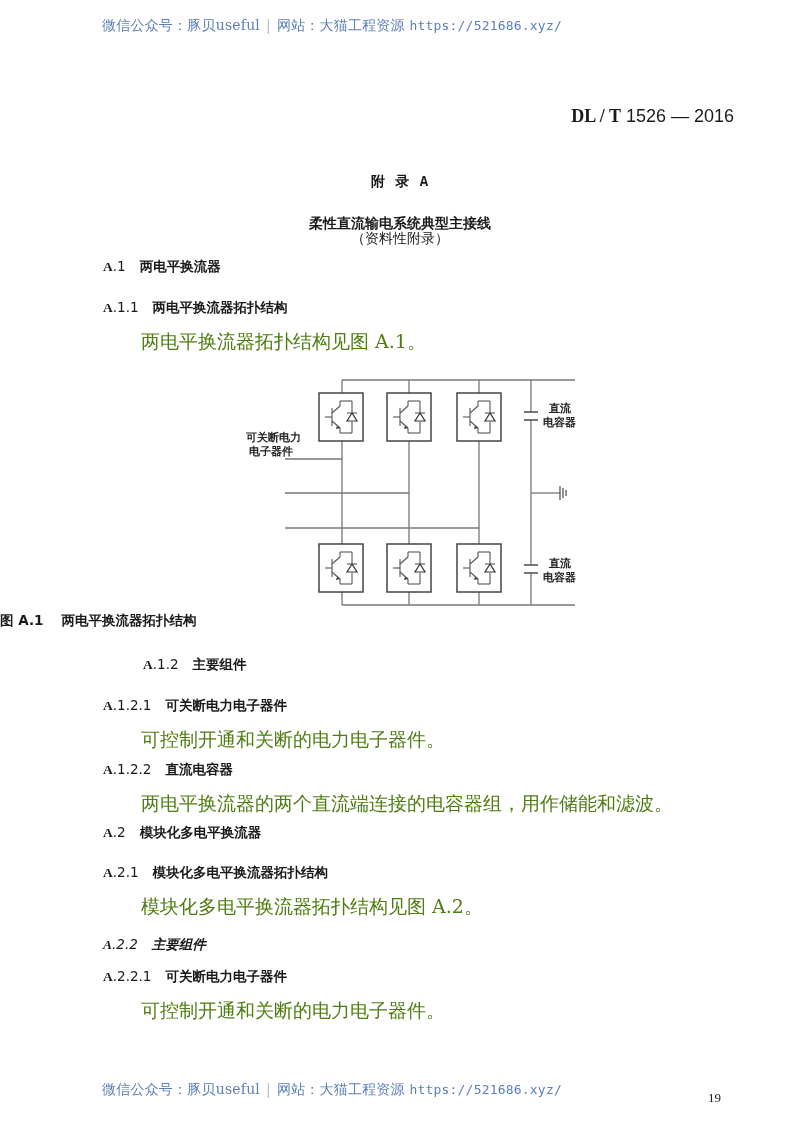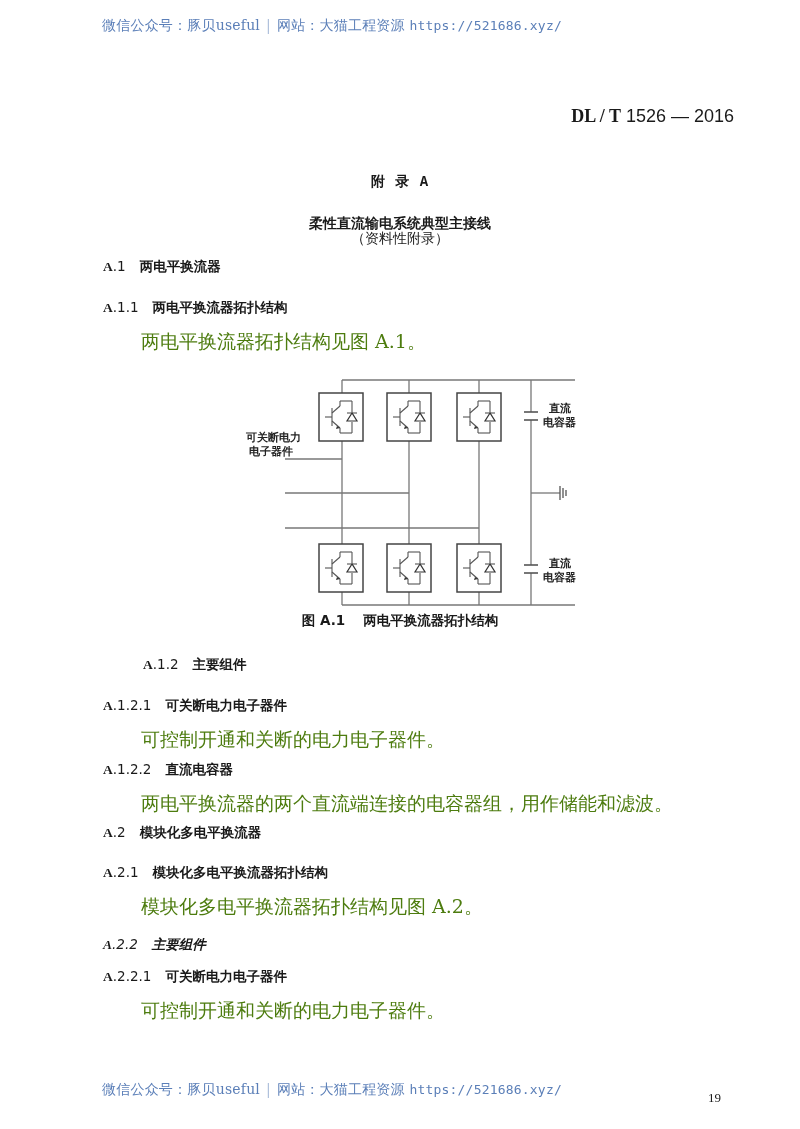--- a/index.html
+++ b/index.html
@@ -14,21 +14,21 @@
   }
   .watermark .mono { font-family: "DejaVu Sans Mono", "Liberation Mono", monospace; font-size: 13px; }
   .watermark .sep { color: #a9bcd9; margin: 0 6px; }
   .std-code { right: 66px; top: 106px; font-size: 18px; font-family: "Liberation Sans", "DejaVu Sans", sans-serif; }
   .std-code b { font-family: "Liberation Serif", "DejaVu Serif", serif; font-weight: bold; }
   .center { left: 0; width: 800px; text-align: center; font-family: Liberation Mono, monospace; font-weight: bold; font-size: 14px; }
   .h { left: 103px; font-family: "DejaVu Sans", "Liberation Sans", sans-serif; font-size: 13.5px; font-weight: bold; }
   .h .num { display: inline-block; min-width: 0; margin-right: 14px; font-weight: normal; }
   .h .num b { font-family: "Liberation Serif", "DejaVu Serif", serif; }
   .p { left: 141px; font-family: "DejaVu Serif", "Liberation Serif", serif; font-size: 19px; color: #4d7c0f; }
-  .caption { left: 0; width: 800px; text-align: center; font-family: "DejaVu Sans", "Liberation Sans", sans-serif; font-size: 13.5px; font-weight: bold; }
+  .caption { left: 0; width: 800px; text-align: left; font-family: "DejaVu Sans", "Liberation Sans", sans-serif; font-size: 13.5px; font-weight: bold; }
   .caption .fig-num { margin-right: 18px; }
   .dlabel { font-family: "DejaVu Serif", "Liberation Serif", serif; font-weight: bold; font-size: 11px; line-height: 14px; color: #222; }
   .page-num { left: 708px; top: 1090px; font-size: 13px; font-family: "Liberation Serif", "DejaVu Serif", serif; }
   svg { position: absolute; left: 0; top: 0; }
 </style>
 </head>
 <body>
 
 <div class="abs watermark" style="top:17px;">
   <span>微信公众号：豚贝useful</span><span class="sep">|</span><span>网站：大猫工程资源</span>

